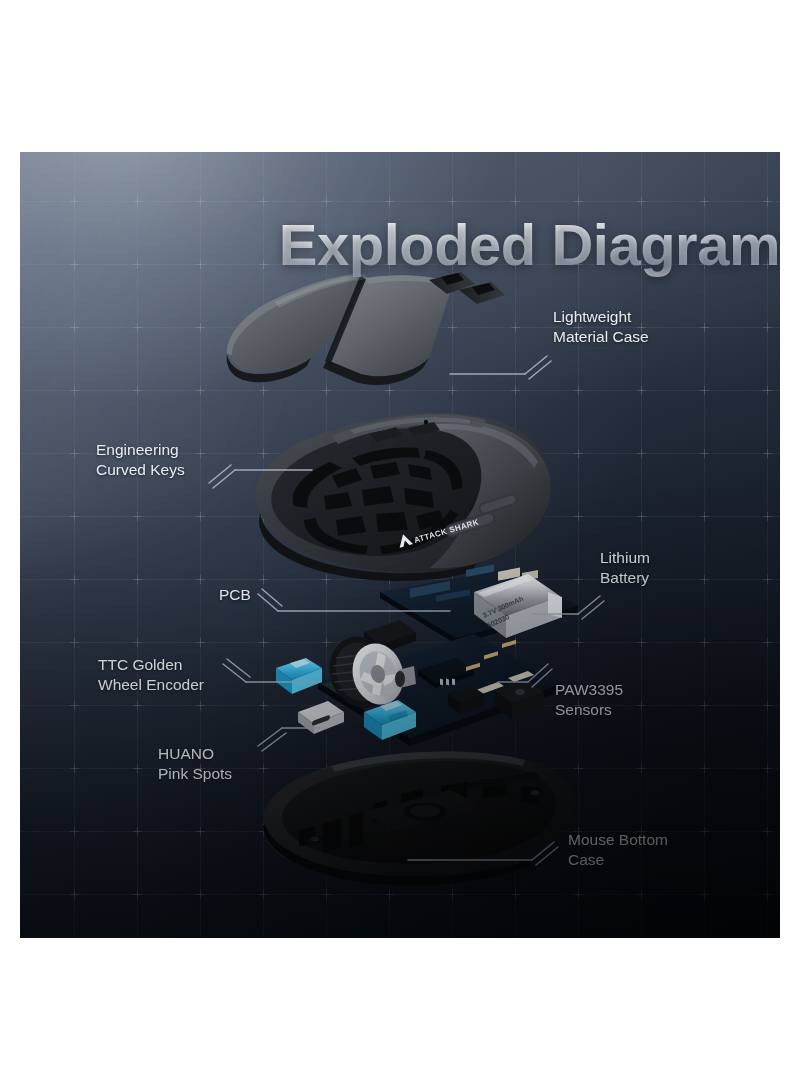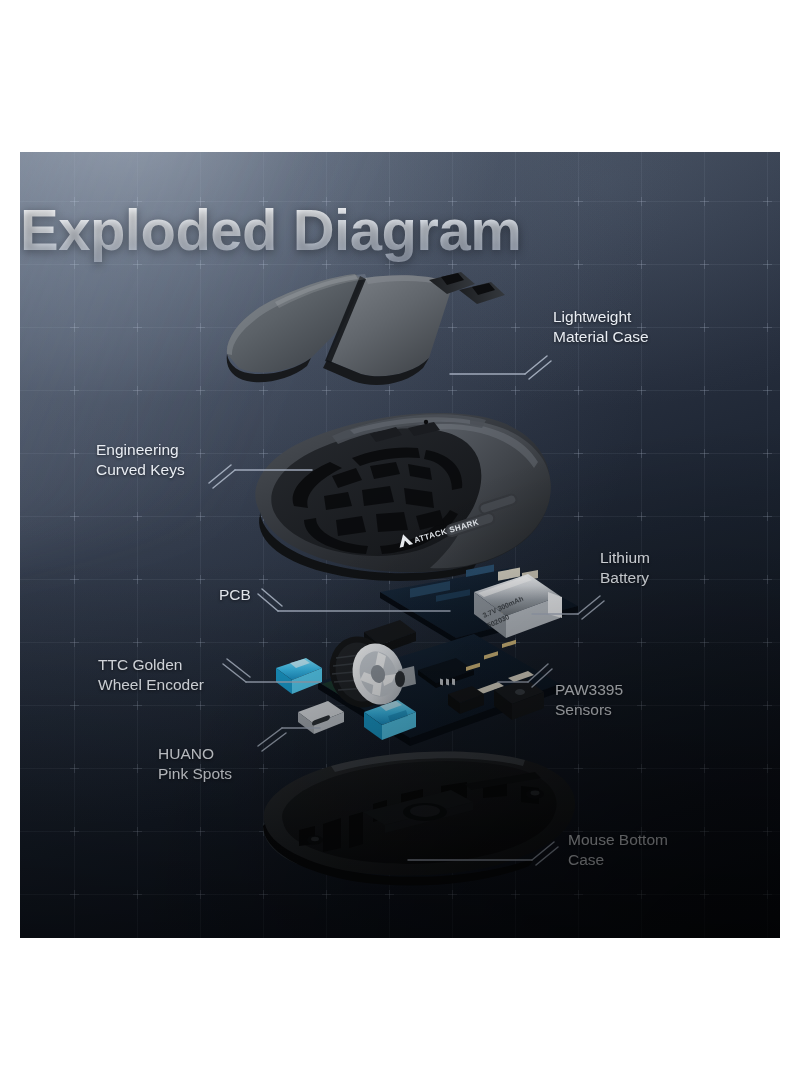--- a/index.html
+++ b/index.html
@@ -41,21 +41,21 @@
   
   #beam{
     position:absolute;left:-160px;top:-230px;width:620px;height:600px;
     background:linear-gradient(121deg, rgba(225,233,245,0.30) 0%, rgba(190,202,220,0.11) 36%, rgba(0,0,0,0) 70%);
     filter:blur(26px);
     transform:rotate(-9deg);
   }
 
   
   #title{
-    position:absolute;left:0;right:0;top:44px;text-align:left;
+    position:absolute;left:0;right:0;top:59px;text-align:right;
     font-size:58px;font-weight:700;letter-spacing:-0.5px;
     font-family:"Liberation Sans",sans-serif;
     background:linear-gradient(178deg,#ffffff 0%,#f4f7fb 26%,#e2e8f1 46%,#c3ccda 64%,#9fa9bb 82%,#cfd6e2 100%);
     -webkit-background-clip:text;background-clip:text;
     -webkit-text-fill-color:transparent;color:transparent;
     text-shadow:0 2px 10px rgba(0,0,0,.38);
     white-space:nowrap;
   }
 
   

